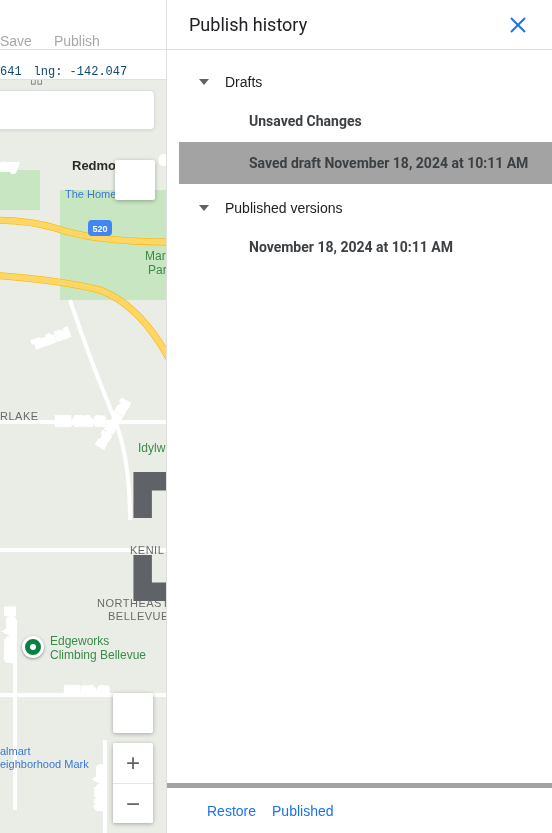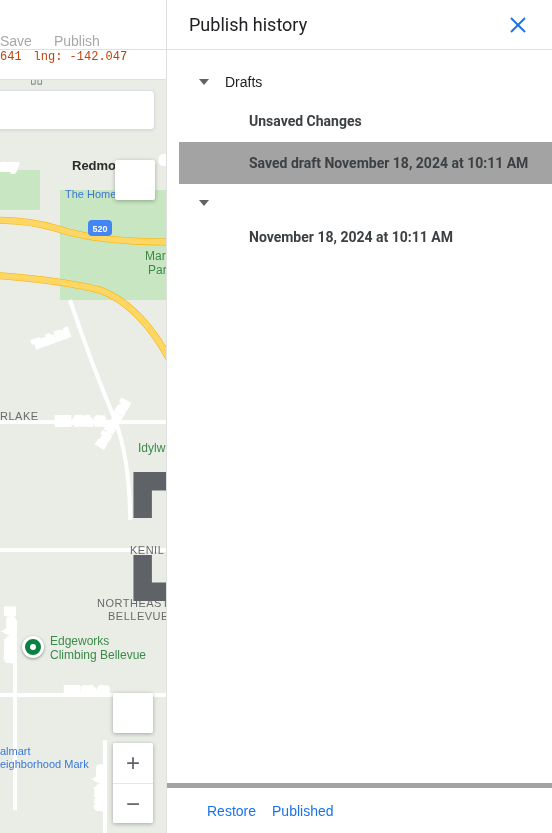--- a/index.html
+++ b/index.html
@@ -3,21 +3,21 @@
 <meta charset="utf-8">
 <style>
   * { box-sizing: border-box; margin: 0; padding: 0; }
   html, body { width: 552px; height: 833px; font-family: Roboto, Arial, sans-serif; overflow: hidden; background: #fff; }
   
   
   .toolbar { position: absolute; top: 0; left: 0; width: 166px; height: 50px; border-bottom: 1px solid #e0e0e0; display: flex; align-items: flex-end; gap: 22px; }
   .toolbar-btn { color: #a8a8a8; font-size: 14px; background: none; border: none; cursor: pointer; }
   
   
-  .coords { position: absolute; top: 50px; left: 0; width: 166px; height: 30px; display: flex; align-items: flex-start; font-family: "Courier New", monospace; font-size: 12px; color: #c2410c; background: #fff; border-bottom: 1px solid #e0e0e0; }
+  .coords { position: absolute; top: 50px; left: 0; width: 166px; height: 30px; display: flex; align-items: flex-end; font-family: "Courier New", monospace; font-size: 12px; color: #0c4a6e; background: #fff; border-bottom: 1px solid #e0e0e0; }
   .coords span { margin-right: 12px; }
   
   
   .map { position: absolute; top: 80px; left: 0; width: 166px; height: 753px; background: #e9ede6; overflow: hidden; }
   .map svg { position: absolute; top: 0; left: 0; width: 166px; height: 753px; }
   .highway { stroke: #fdd663; stroke-width: 6; fill: none; }
   .highway-border { stroke: #f9b300; stroke-width: 7; fill: none; }
   .road { stroke: #fff; stroke-width: 4; fill: none; }
   .label { font-family: Arial, sans-serif; fill: #333; }
   .label.city { font-weight: 600; font-size: 13px; fill: #2b2b2b; }
@@ -174,20 +174,21 @@
   <div class="panel-body">
     <div class="section-header">
       <span class="tri"></span>
       <span class="label">Drafts</span>
     </div>
     <div class="version-item">Unsaved Changes</div>
     <div class="version-item selected">Saved draft November 18, 2024 at 10:11 AM</div>
 
     <div class="section-header" style="margin-top:6px;">
       <span class="tri"></span>
+      <span class="label">Published versions</span>
     </div>
     <div class="version-item">November 18, 2024 at 10:11 AM</div>
   </div>
 
   <div class="panel-footer">
     <button class="footer-btn">Restore</button>
     <button class="footer-btn">Published</button>
   </div>
 </div>
 

